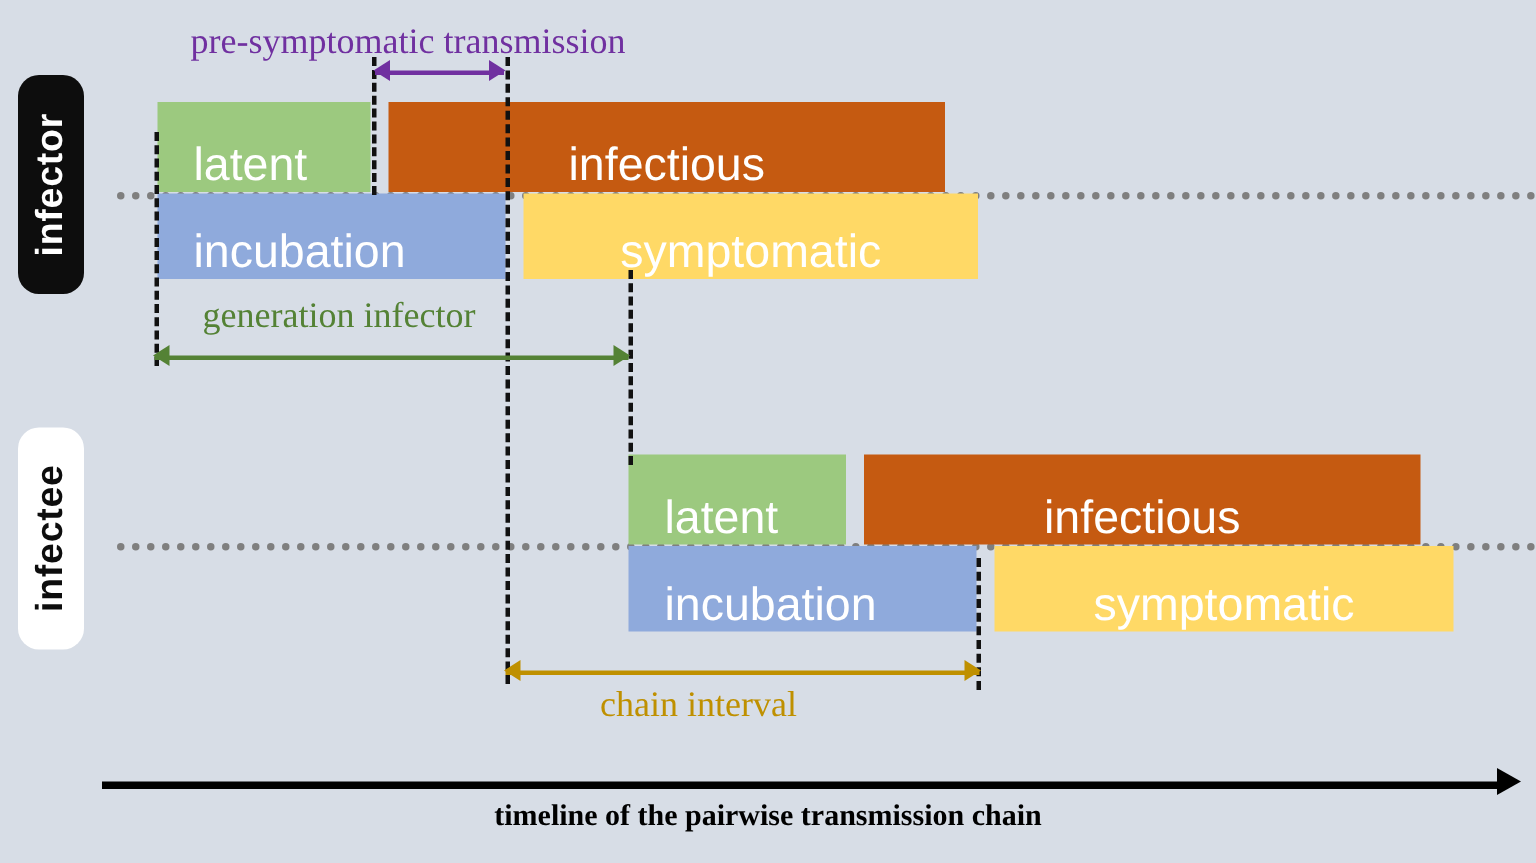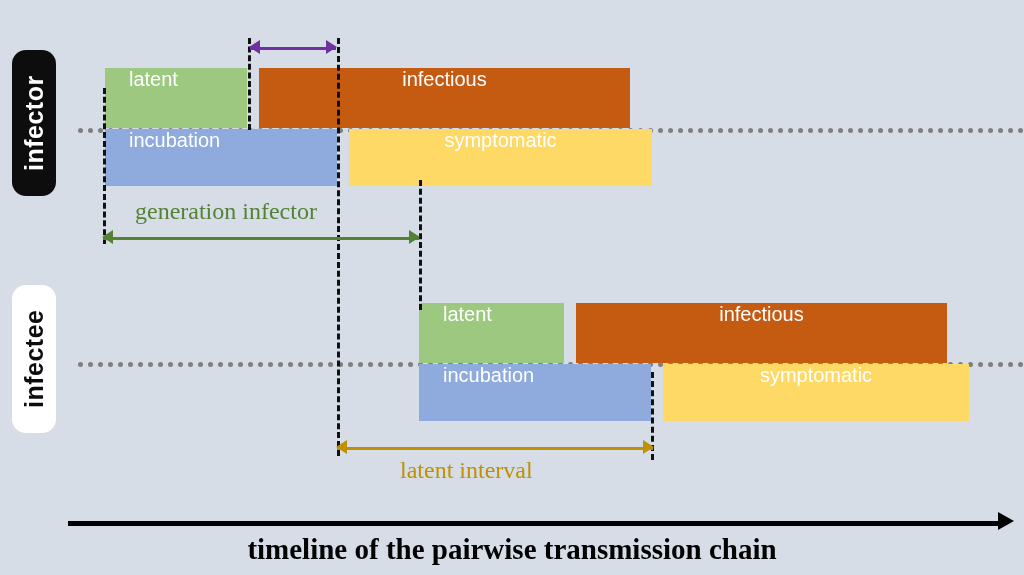--- a/index.html
+++ b/index.html
@@ -19,23 +19,23 @@
     letter-spacing:.5px;
     writing-mode:vertical-rl;
     transform:rotate(180deg);
   }
   .rolelabel.dark{background:#0d0d0d;color:#ffffff;}
   .rolelabel.light{background:#ffffff;color:#0d0d0d;}
 
   
   .bar{
     position:absolute;
-    display:flex;align-items:flex-start;
+    display:flex;align-items:flex-end;
     color:#ffffff;
-    font-size:20px;
+    font-size:31px;
     font-weight:400;
     box-sizing:border-box;
   }
   .bar.center{justify-content:center;margin-left:12px;}
   .bar.padleft{padding-left:24px;}
 
   
   .baseline{
     position:absolute;height:0;
     border-top:5px dotted #7f7f7f;
@@ -76,21 +76,21 @@
   }
   .timeline .cap.r{
     position:absolute;right:-2px;top:-9px;width:0;height:0;
     border-top:9px solid transparent;
     border-bottom:9px solid transparent;
     border-left:16px solid currentColor;
   }
   .timeline-label{
     position:absolute;width:100%;text-align:center;
     font-family:"Liberation Serif", serif;
-    font-weight:bold;font-size:29px;color:#000000;
+    font-weight:bold;font-size:20px;color:#000000;
     white-space:nowrap;
   }
 </style>
 </head>
 <body>
 
 <div class="stage">
 
   <div class="rolelabel dark" style="left:12px;top:50px;width:44px;height:146px;font-size:25px;">
     <span>infector</span>
@@ -132,39 +132,40 @@
   <div class="vdash" style="left:103px;top:88px;height:156px;"></div>
 
   <div class="vdash" style="left:248px;top:38px;height:92px;"></div>
 
   <div class="vdash" style="left:337px;top:38px;height:418px;"></div>
 
   <div class="vdash" style="left:419px;top:180px;height:130px;"></div>
 
   <div class="vdash" style="left:651px;top:372px;height:88px;"></div>
 
+  <div class="mlabel" style="left:127px;top:15px;color:#7030a0;">pre-symptomatic transmission</div>
   <div class="measure" style="left:250px;top:47px;width:86px;color:#7030a0;">
     <span class="shaft"></span>
     <span class="cap l"></span>
     <span class="cap r"></span>
   </div>
 
   <div class="mlabel" style="left:135px;top:198px;color:#548235;">generation infector</div>
   <div class="measure" style="left:103px;top:237px;width:316px;color:#548235;">
     <span class="shaft"></span>
     <span class="cap l"></span>
     <span class="cap r"></span>
   </div>
 
   <div class="measure" style="left:337px;top:447px;width:316px;color:#bf9000;">
     <span class="shaft"></span>
     <span class="cap l"></span>
     <span class="cap r"></span>
   </div>
-  <div class="mlabel" style="left:400px;top:457px;color:#bf9000;">latent interval</div>
+  <div class="mlabel" style="left:400px;top:457px;color:#bf9000;">chain interval</div>
 
   <div class="timeline" style="left:68px;top:521px;width:944px;">
     <span class="shaft"></span>
     <span class="cap r"></span>
   </div>
   <div class="timeline-label" style="left:0;top:533px;">timeline of the pairwise transmission chain</div>
 
 </div>
 
 </body></html>

